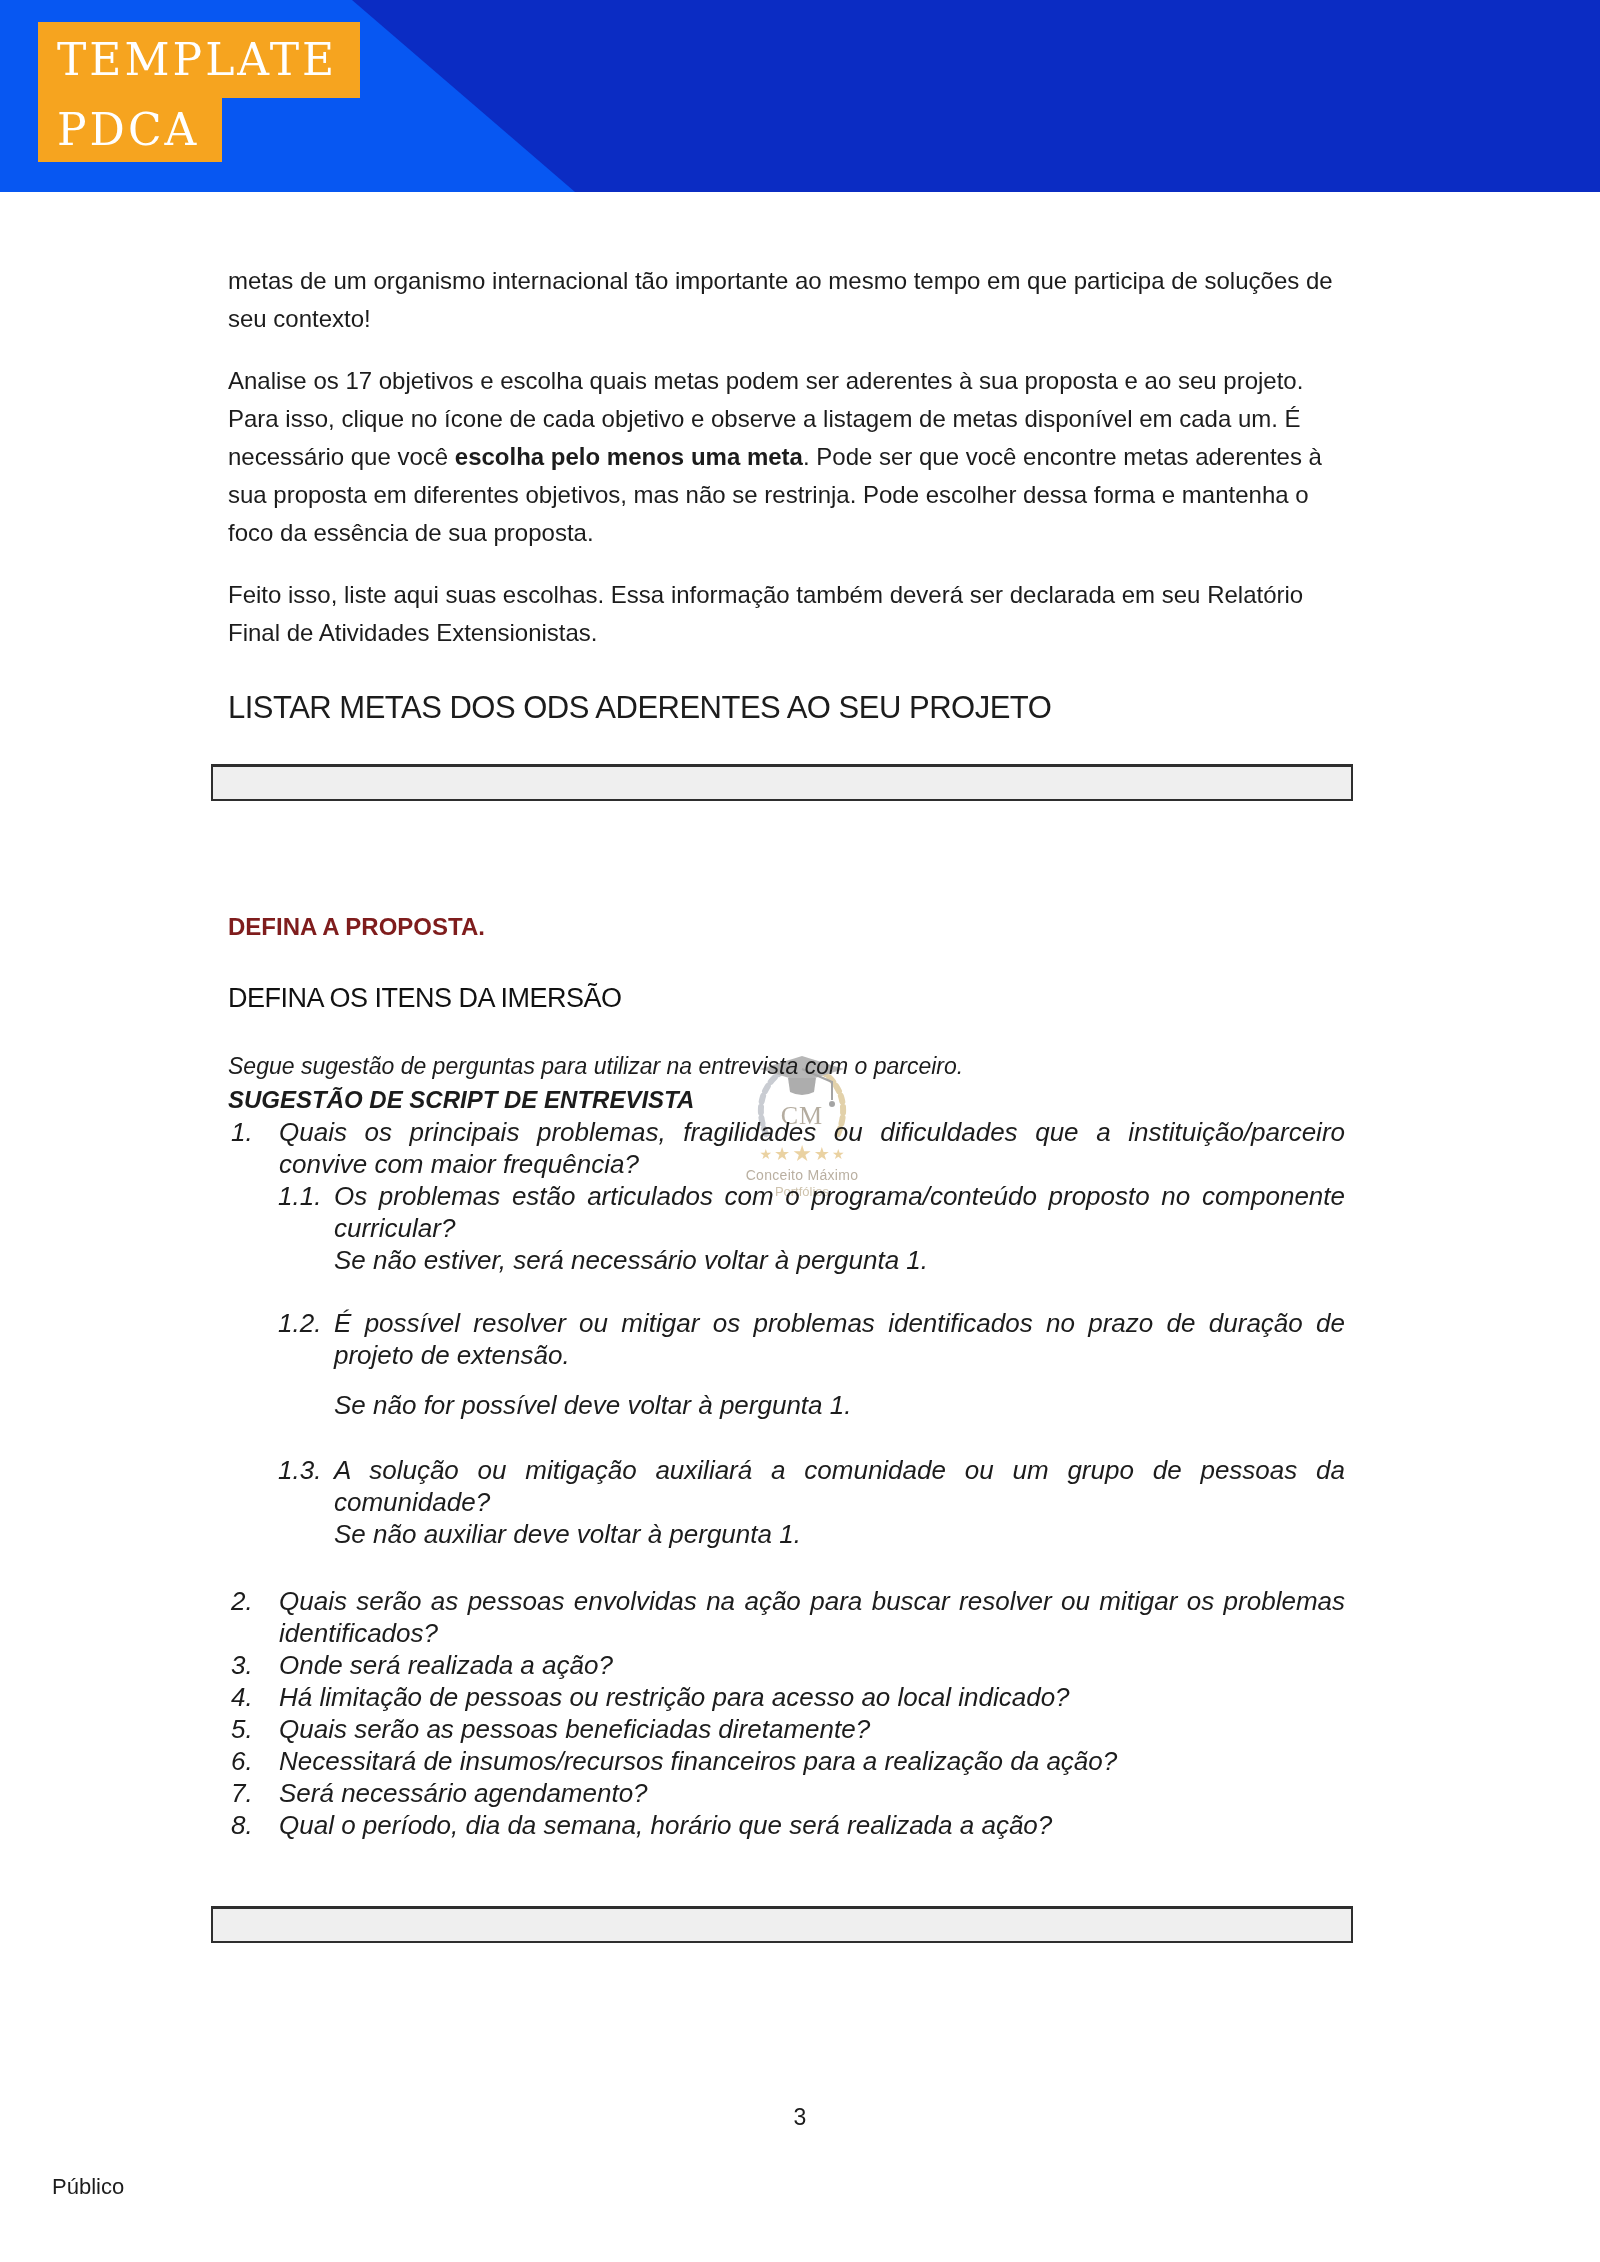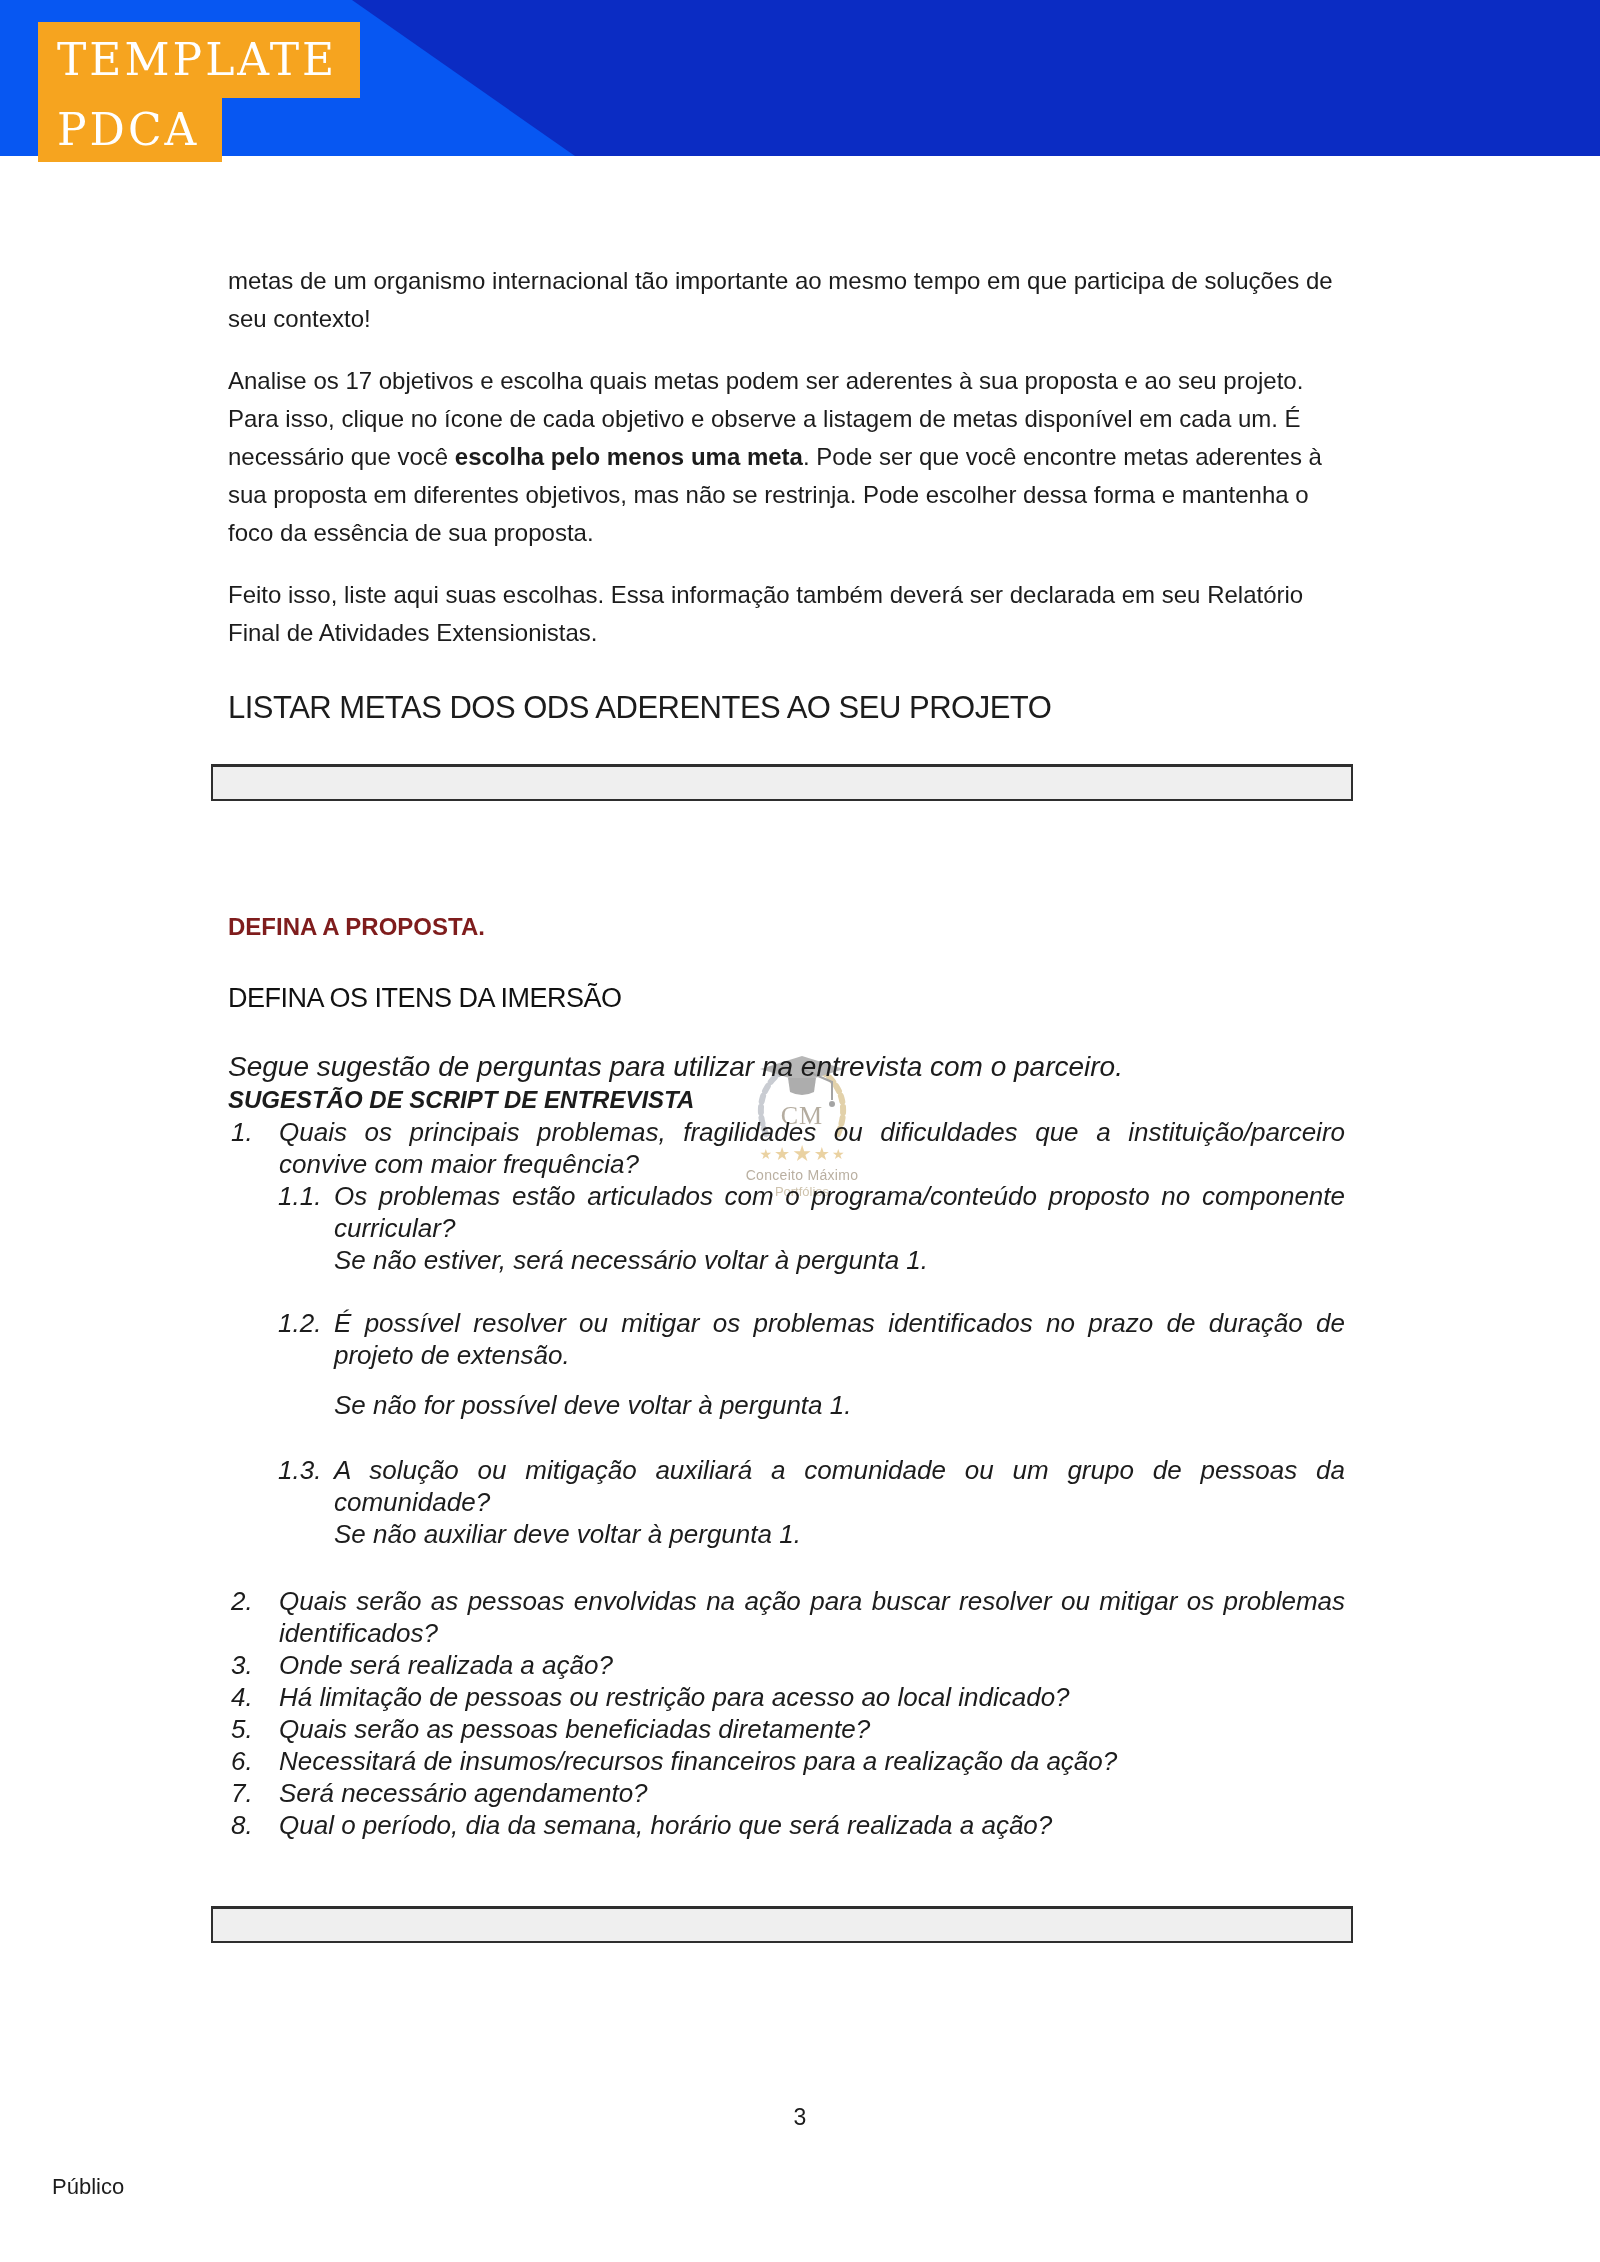--- a/index.html
+++ b/index.html
@@ -1,20 +1,20 @@
 <!DOCTYPE html>
 <html lang="pt"><head>
 <meta charset="utf-8">
 <style>
   html,body{margin:0;padding:0;background:#fff;}
   .page{position:relative;width:1600px;height:2262px;background:#ffffff;overflow:hidden;
         font-family:"Liberation Sans",sans-serif;color:#1c1c1c;}
 
   
-  .header{position:absolute;top:0;left:0;width:1600px;height:156px;background:#0b2cc3;z-index:3;}
+  .header{position:absolute;top:0;left:0;width:1600px;height:192px;background:#0b2cc3;z-index:3;}
   .header .light{position:absolute;top:0;left:0;width:100%;height:100%;
                  clip-path:polygon(0 0,352px 0,575px 100%,0 100%);background:#0757f2;}
   .logo-block1{position:absolute;left:38px;top:22px;width:322px;height:76px;background:#f6a41f;}
   .logo-block2{position:absolute;left:38px;top:98px;width:184px;height:64px;background:#f6a41f;}
   .logo-text{position:absolute;font-family:"DejaVu Serif",serif;color:#ffffff;
              font-size:44px;line-height:44px;letter-spacing:3px;white-space:nowrap;}
   .logo-line1{left:57px;top:38px;}
   .logo-line2{left:57px;top:108px;}
 
   
@@ -23,21 +23,21 @@
   p.body.last{margin-bottom:0;}
   .bold{font-weight:700;}
   h1.listar{font-size:31px;font-weight:400;letter-spacing:-0.5px;margin:39px 0 0 0;line-height:34px;}
   .field{height:32px;background:#efefef;border:2px solid #2e2e2e;border-top-width:3px;
          margin-left:-17px;width:1138px;}
   .field.f1{margin-top:39px;}
   .field.f2{margin-top:65px;}
   h2.proposta{color:#7f1d1d;font-size:24px;font-weight:700;margin:111px 0 0 0;line-height:30px;}
   h3.imersao{color:#2e73d8;font-size:24px;font-weight:400;margin:40px 0 0 0;line-height:30px;}
   h4.itens{color:#111;font-size:27px;font-weight:400;letter-spacing:-0.5px;margin:39px 0 0 0;line-height:34px;}
-  .script-intro{font-style:italic;font-size:28px;line-height:33px;margin-top:35px;}
+  .script-intro{font-style:italic;font-size:23px;line-height:33px;margin-top:35px;}
   .script-title{font-style:italic;font-weight:700;font-size:24px;line-height:33px;}
 
   
   .qlist{font-style:italic;font-size:26px;line-height:32px;}
   .q{display:flex;}
   .q .num{flex:0 0 51px;padding-left:3px;box-sizing:border-box;}
   .q.l2{margin-left:47px;}
   .q.l2 .num{flex-basis:59px;}
   .q .txt{flex:1 1 auto;text-align:justify;text-align-last:left;}
   .note{margin-left:106px;}

